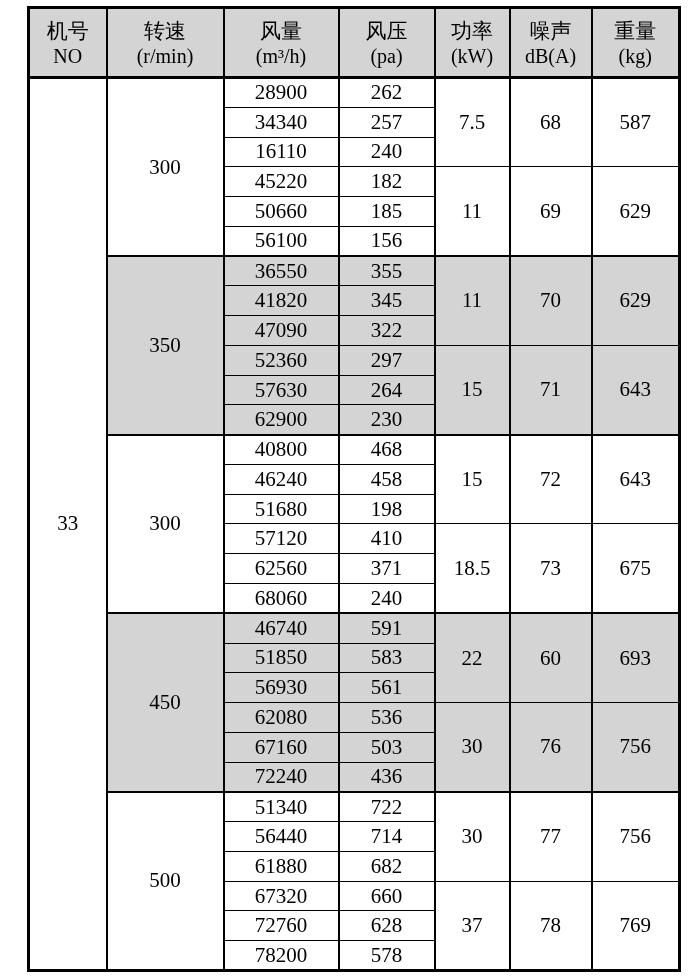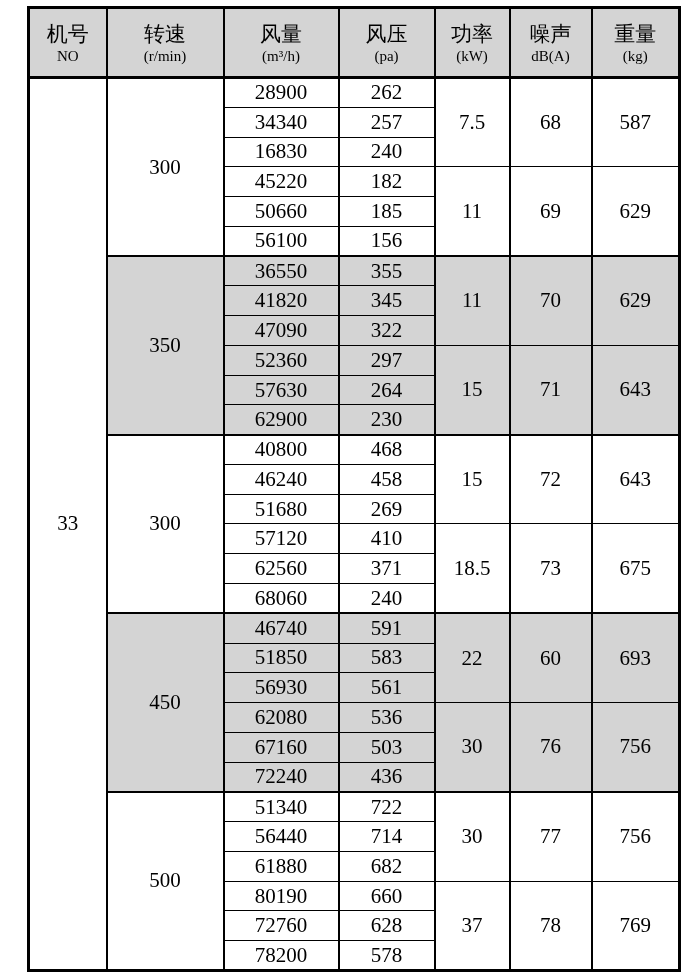--- a/index.html
+++ b/index.html
@@ -19,21 +19,21 @@
   }
   td {
     border:2px solid #000;
     border-top-width:1.5px; border-bottom-width:1.5px;
     font-size:21px; line-height:1;
   }
   tr.r { height:29.77px; }
   tr.bs td { border-top-width:2px;margin-top:24px; }
   .sh { background:#d4d4d4; }
   .cn { display:block; font-size:21px; line-height:1.35; }
-  .un { display:block; font-size:15px; line-height:1.15; }
+  .un { display:block; font-size:20px; line-height:1.15; }
 </style>
 </head>
 <body>
 
 <div class="sheet">
 <table class="spec">
   <colgroup>
     <col style="width:78px">
         <col style="width:117px">
         <col style="width:115px">
@@ -82,21 +82,21 @@
     <td>262</td>
     <td rowspan="3">7.5</td>
     <td rowspan="3">68</td>
     <td rowspan="3">587</td>
   </tr>
   <tr class="r">
     <td>34340</td>
     <td>257</td>
   </tr>
   <tr class="r">
-    <td>16830</td>
+    <td>16110</td>
     <td>240</td>
   </tr>
   <tr class="r">
     <td>45220</td>
     <td>182</td>
     <td rowspan="3">11</td>
     <td rowspan="3">69</td>
     <td rowspan="3">629</td>
   </tr>
   <tr class="r">
@@ -147,21 +147,21 @@
     <td rowspan="3">15</td>
     <td rowspan="3">72</td>
     <td rowspan="3">643</td>
   </tr>
   <tr class="r">
     <td>46240</td>
     <td>458</td>
   </tr>
   <tr class="r">
     <td>51680</td>
-    <td>269</td>
+    <td>198</td>
   </tr>
   <tr class="r">
     <td>57120</td>
     <td>410</td>
     <td rowspan="3">18.5</td>
     <td rowspan="3">73</td>
     <td rowspan="3">675</td>
   </tr>
   <tr class="r">
     <td>62560</td>
@@ -214,21 +214,21 @@
   </tr>
   <tr class="r">
     <td>56440</td>
     <td>714</td>
   </tr>
   <tr class="r">
     <td>61880</td>
     <td>682</td>
   </tr>
   <tr class="r">
-    <td>80190</td>
+    <td>67320</td>
     <td>660</td>
     <td rowspan="3">37</td>
     <td rowspan="3">78</td>
     <td rowspan="3">769</td>
   </tr>
   <tr class="r">
     <td>72760</td>
     <td>628</td>
   </tr>
   <tr class="r">

